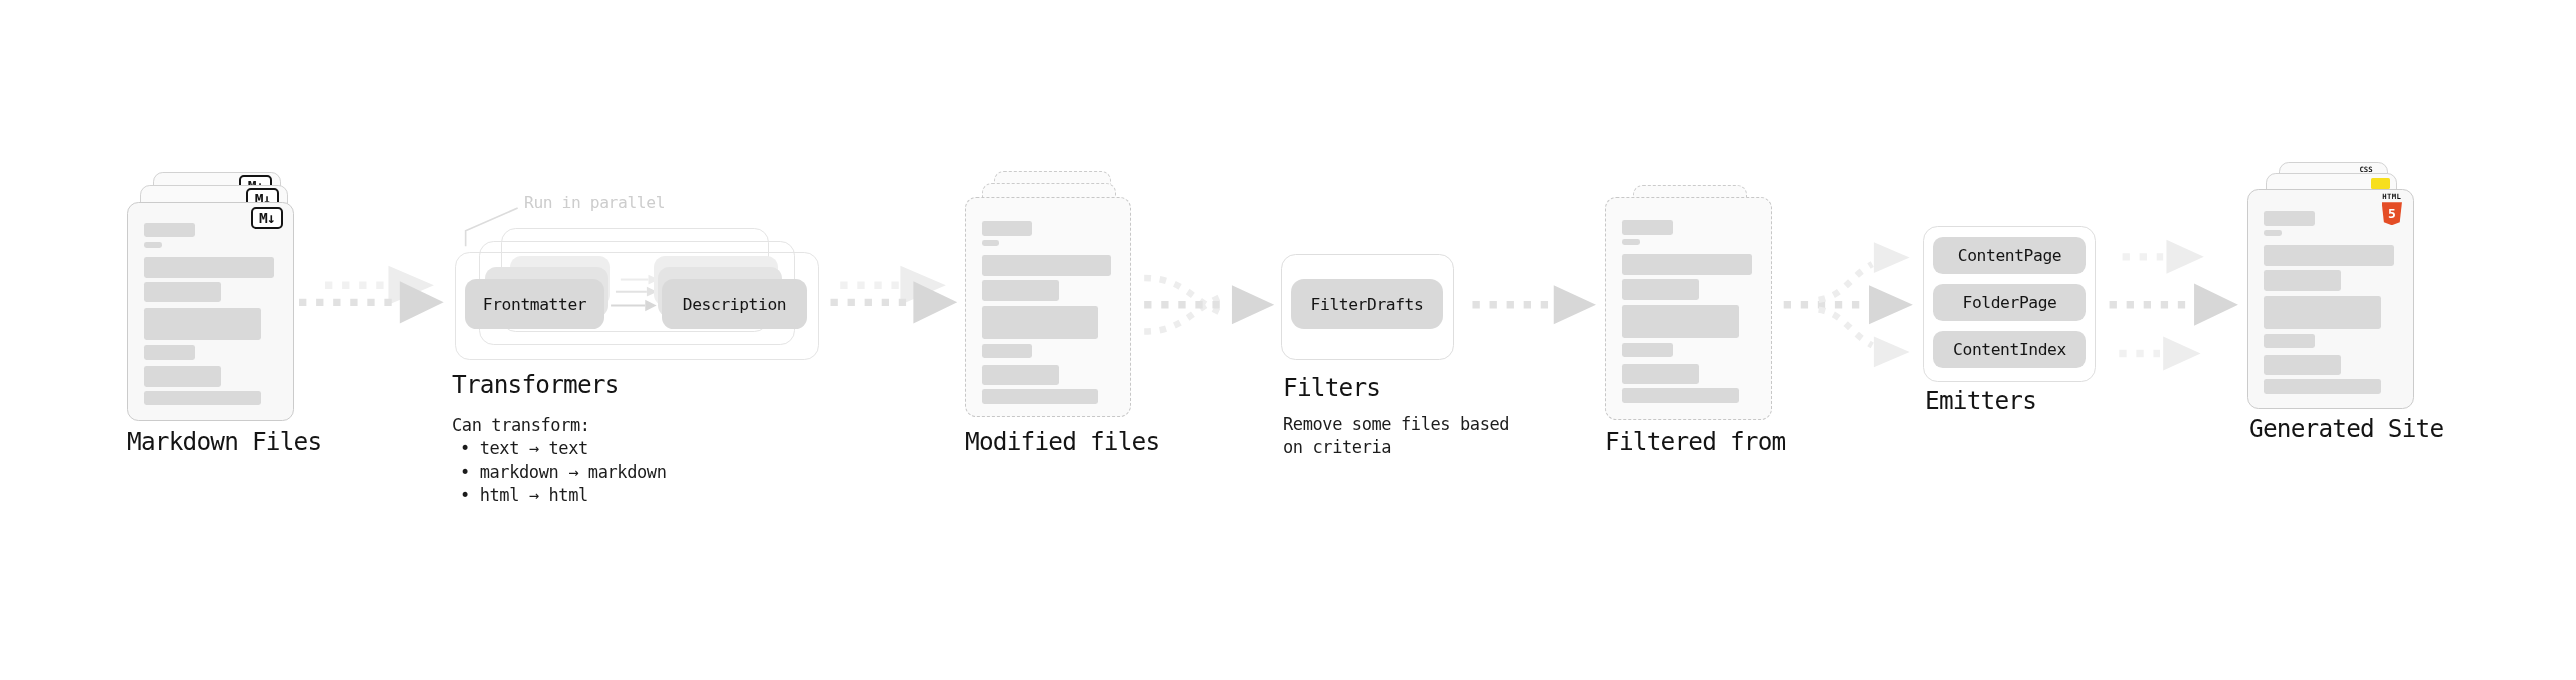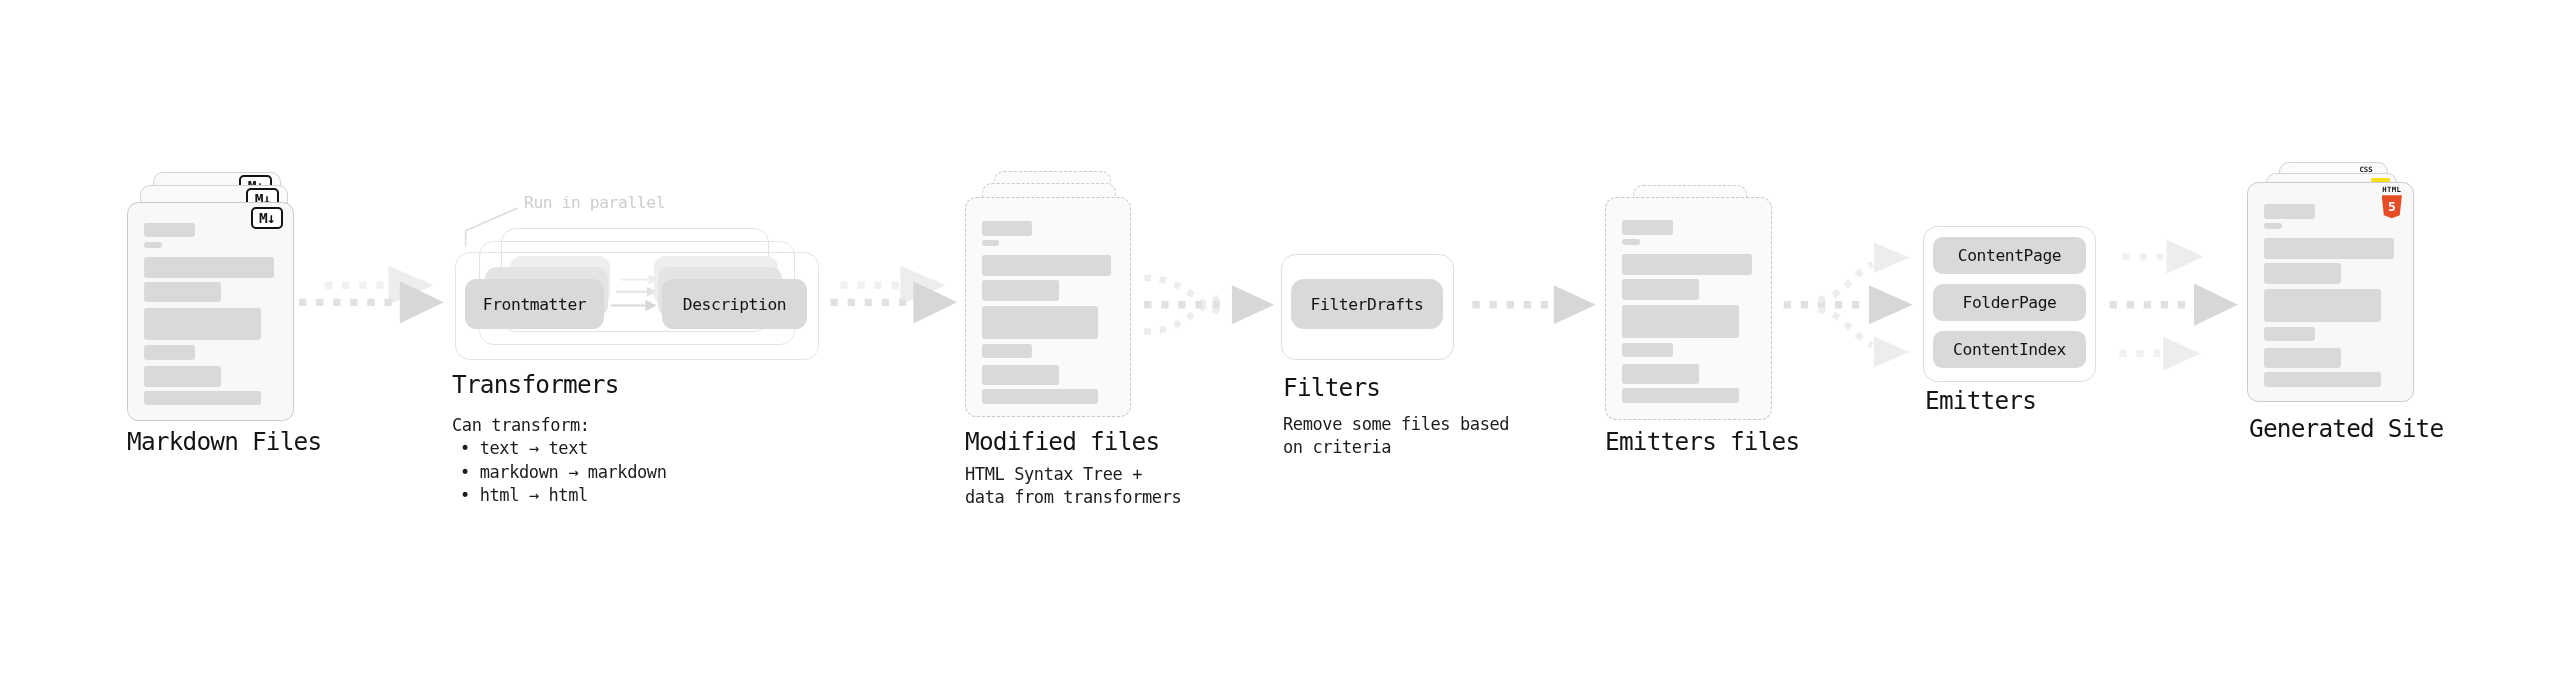--- a/index.html
+++ b/index.html
@@ -163,24 +163,20 @@
       <div class="bar b2"></div>
       <div class="bar b3"></div>
       <div class="bar b4"></div>
       <div class="bar b5"></div>
       <div class="bar b6"></div>
       <div class="bar b7"></div>
       <div class="bar b8"></div>
     </div>
   </div>
   <div class="heading" style="left:965px;top:427px">Modified files</div>
-  <div class="sub" style="left:965px;top:463px">
-    <div>HTML Syntax Tree +</div>
-    <div>data from transformers</div>
-  </div>
 
   <div class="wbox" style="left:1281px;top:254px;width:173px;height:106px">
     <div class="pill p1" style="left:9px;top:24.4px;width:152px;height:50px;border-radius:13px">FilterDrafts</div>
   </div>
   <div class="heading" style="left:1283px;top:373px">Filters</div>
   <div class="sub" style="left:1283px;top:413px">
     <div>Remove some files based</div>
     <div>on criteria</div>
   </div>
 
@@ -190,39 +186,39 @@
       <div class="bar b1"></div>
       <div class="bar b2"></div>
       <div class="bar b3"></div>
       <div class="bar b4"></div>
       <div class="bar b5"></div>
       <div class="bar b6"></div>
       <div class="bar b7"></div>
       <div class="bar b8"></div>
     </div>
   </div>
-  <div class="heading" style="left:1605px;top:427px">Emitters files</div>
+  <div class="heading" style="left:1605px;top:427px">Filtered from</div>
 
   <div class="wbox" style="left:1923px;top:226px;width:173px;height:156px">
     <div class="pill p1" style="left:9px;top:9.8px;width:153px;height:37px;border-radius:9.8px">ContentPage</div>
     <div class="pill p1" style="left:9px;top:57px;width:153px;height:37px;border-radius:9.8px">FolderPage</div>
     <div class="pill p1" style="left:9px;top:104px;width:153px;height:37px;border-radius:9.8px">ContentIndex</div>
   </div>
   <div class="heading" style="left:1925px;top:386px">Emitters</div>
 
   <div class="doc-back" style="left:2279px;top:162px;width:109px;height:50px">
     <div class="cssb" style="right:8.1px;top:3.3px">
       <div>CSS</div>
       <div class="bar-blue"></div>
     </div>
   </div>
   <div class="doc-back" style="left:2266px;top:173px;width:131px;height:59px">
     <div class="jsb" style="right:6.5px;top:4.1px;width:18.7px;height:10.6px"></div>
   </div>
-  <div class="doc" style="left:2247px;top:182px;width:167px;height:220px">
+  <div class="doc" style="left:2247px;top:189px;width:167px;height:220px">
     <div class="html5" style="right:9px;top:3.3px">
       <div class="word">HTML</div>
       <div class="shield">5</div>
     </div>
     <div class="bars" style="padding-top:21px">
       <div class="bar b1"></div>
       <div class="bar b2"></div>
       <div class="bar b3"></div>
       <div class="bar b4"></div>
       <div class="bar b5"></div>

